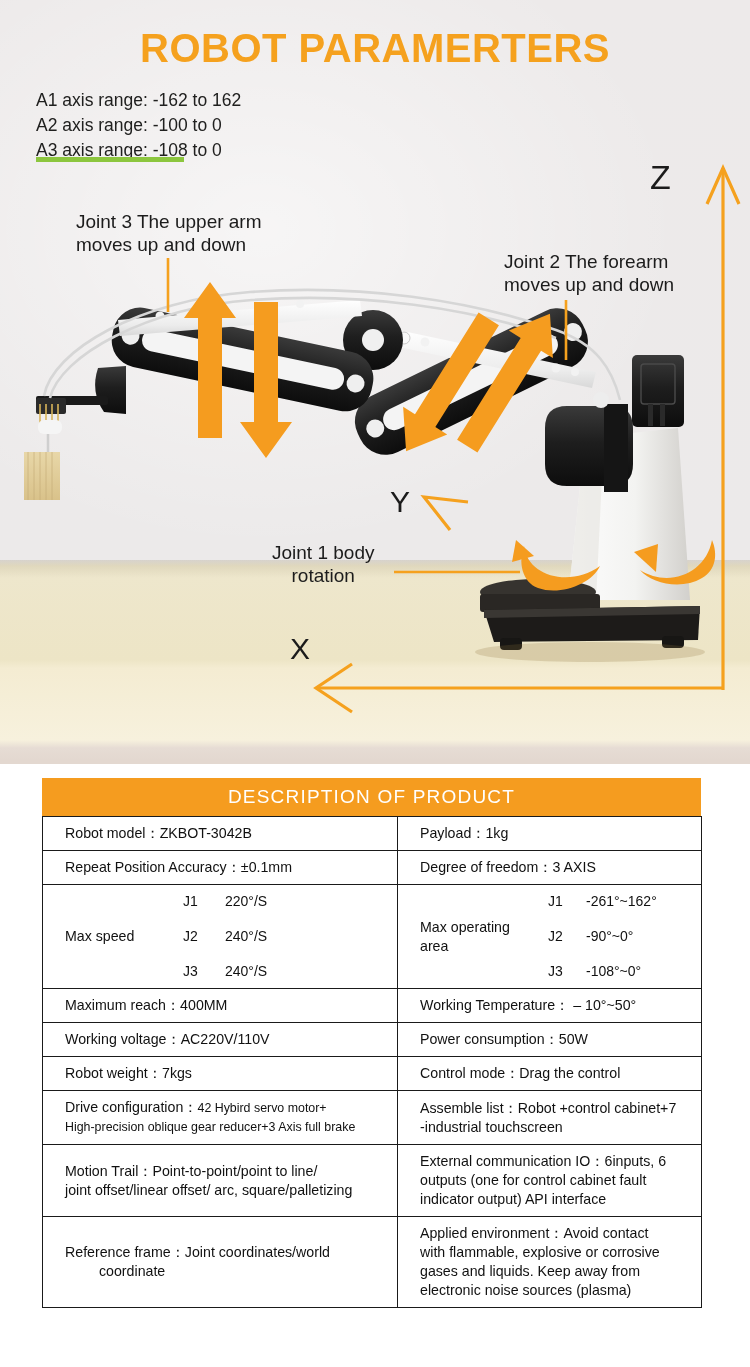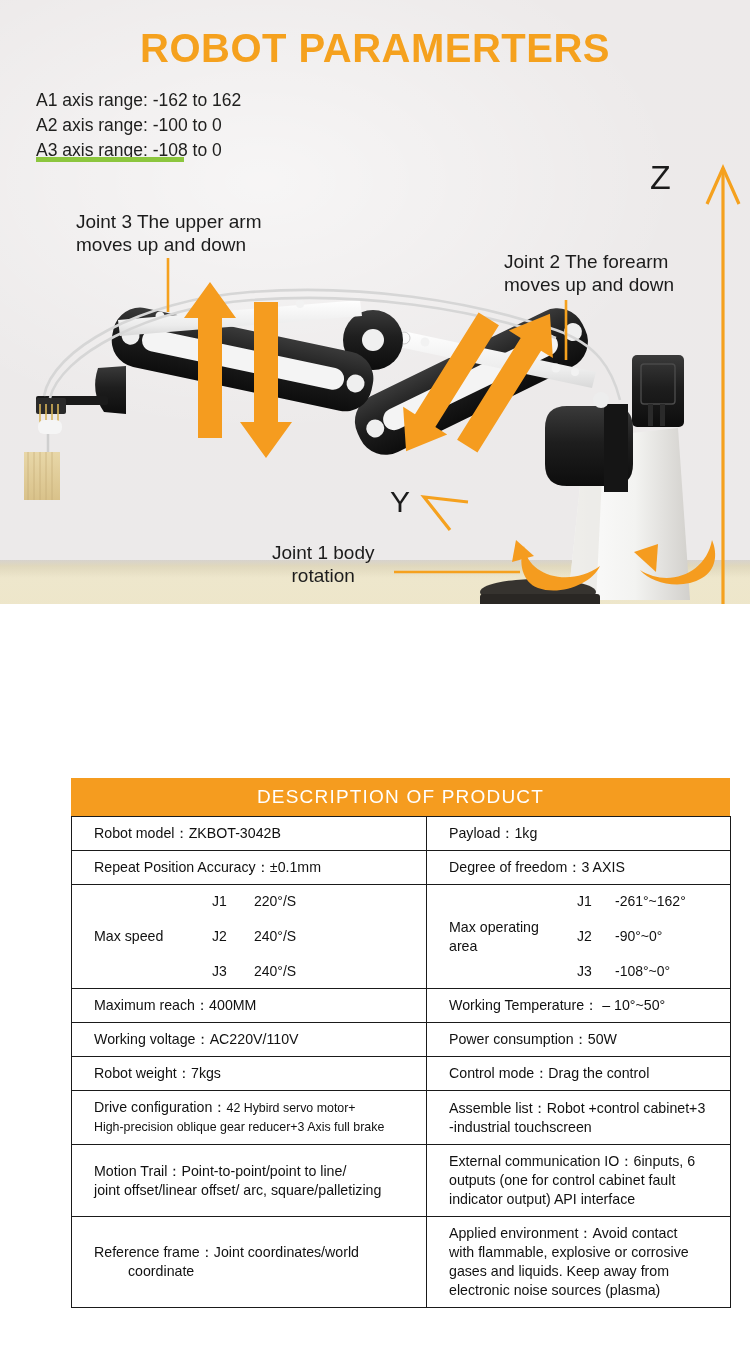--- a/index.html
+++ b/index.html
@@ -7,21 +7,21 @@
     width: 750px; height: 1367px;
     font-family: "Liberation Sans", sans-serif;
     background: #ffffff;
     overflow: hidden;
   }
 
   .page { position: relative; width: 750px; height: 1367px; background:#fff; }
 
   
   .hero {
-    position: absolute; left:0; top:0; width:750px; height:604px;
+    position: absolute; left:0; top:0; width:750px; height:764px;
     background:
       linear-gradient(to bottom,
         #edeaea 0px, #eceaea 560px,
         #eee7cd 566px, #ede5c6 660px,
         #f4ecd2 668px, #f7f1dd 740px,
         #e6dcd4 748px, #e3d8d0 760px);
     overflow: hidden;
   }
   
   .hero-vignette{
@@ -73,21 +73,21 @@
   .callout {
     position:absolute; color:#1c1c1c; font-size:19px; line-height:23px;
     white-space:pre-line;
   }
   .callout-j3 { left:76px; top:210px; }
   .callout-j2 { left:464px; top:250px;margin-left:40px; }
   .callout-j1 { left:272px; top:541px; text-align:center; }
 
   
   .table-wrap {
-    position:absolute; left:42px; top:778px; width:659px;margin-left:29px;
+    position:absolute; left:42px; top:778px; width:659px;
   }
   .tbl-header {
     height:38px; background:#F59C1F; color:#fff;
     display:flex; align-items:center; justify-content:center;
     font-size:19px; letter-spacing:1.2px;
     font-family:"Liberation Sans", sans-serif;
   }
   table.spec {
     width:659px; border-collapse:collapse;
     border:1.6px solid #1a1a1a;
@@ -366,21 +366,21 @@
           <td class="col-l">Robot weight：7kgs</td>
           <td class="col-r">Control mode：Drag the control</td>
         </tr>
 
         <tr>
           <td class="col-l">
             <span class="cellline"><span>Drive configuration：</span><span class="small">42 Hybird servo motor+</span></span>
             <span class="cellline small">High-precision oblique gear reducer+3 Axis full brake</span>
           </td>
           <td class="col-r">
-            <span class="cellline">Assemble list：Robot +control cabinet+3</span>
+            <span class="cellline">Assemble list：Robot +control cabinet+7</span>
             <span class="cellline">-industrial touchscreen</span>
           </td>
         </tr>
 
         <tr>
           <td class="col-l">
             <span class="cellline">Motion Trail：Point-to-point/point to line/</span>
             <span class="cellline">joint offset/linear offset/ arc, square/palletizing</span>
           </td>
           <td class="col-r">

